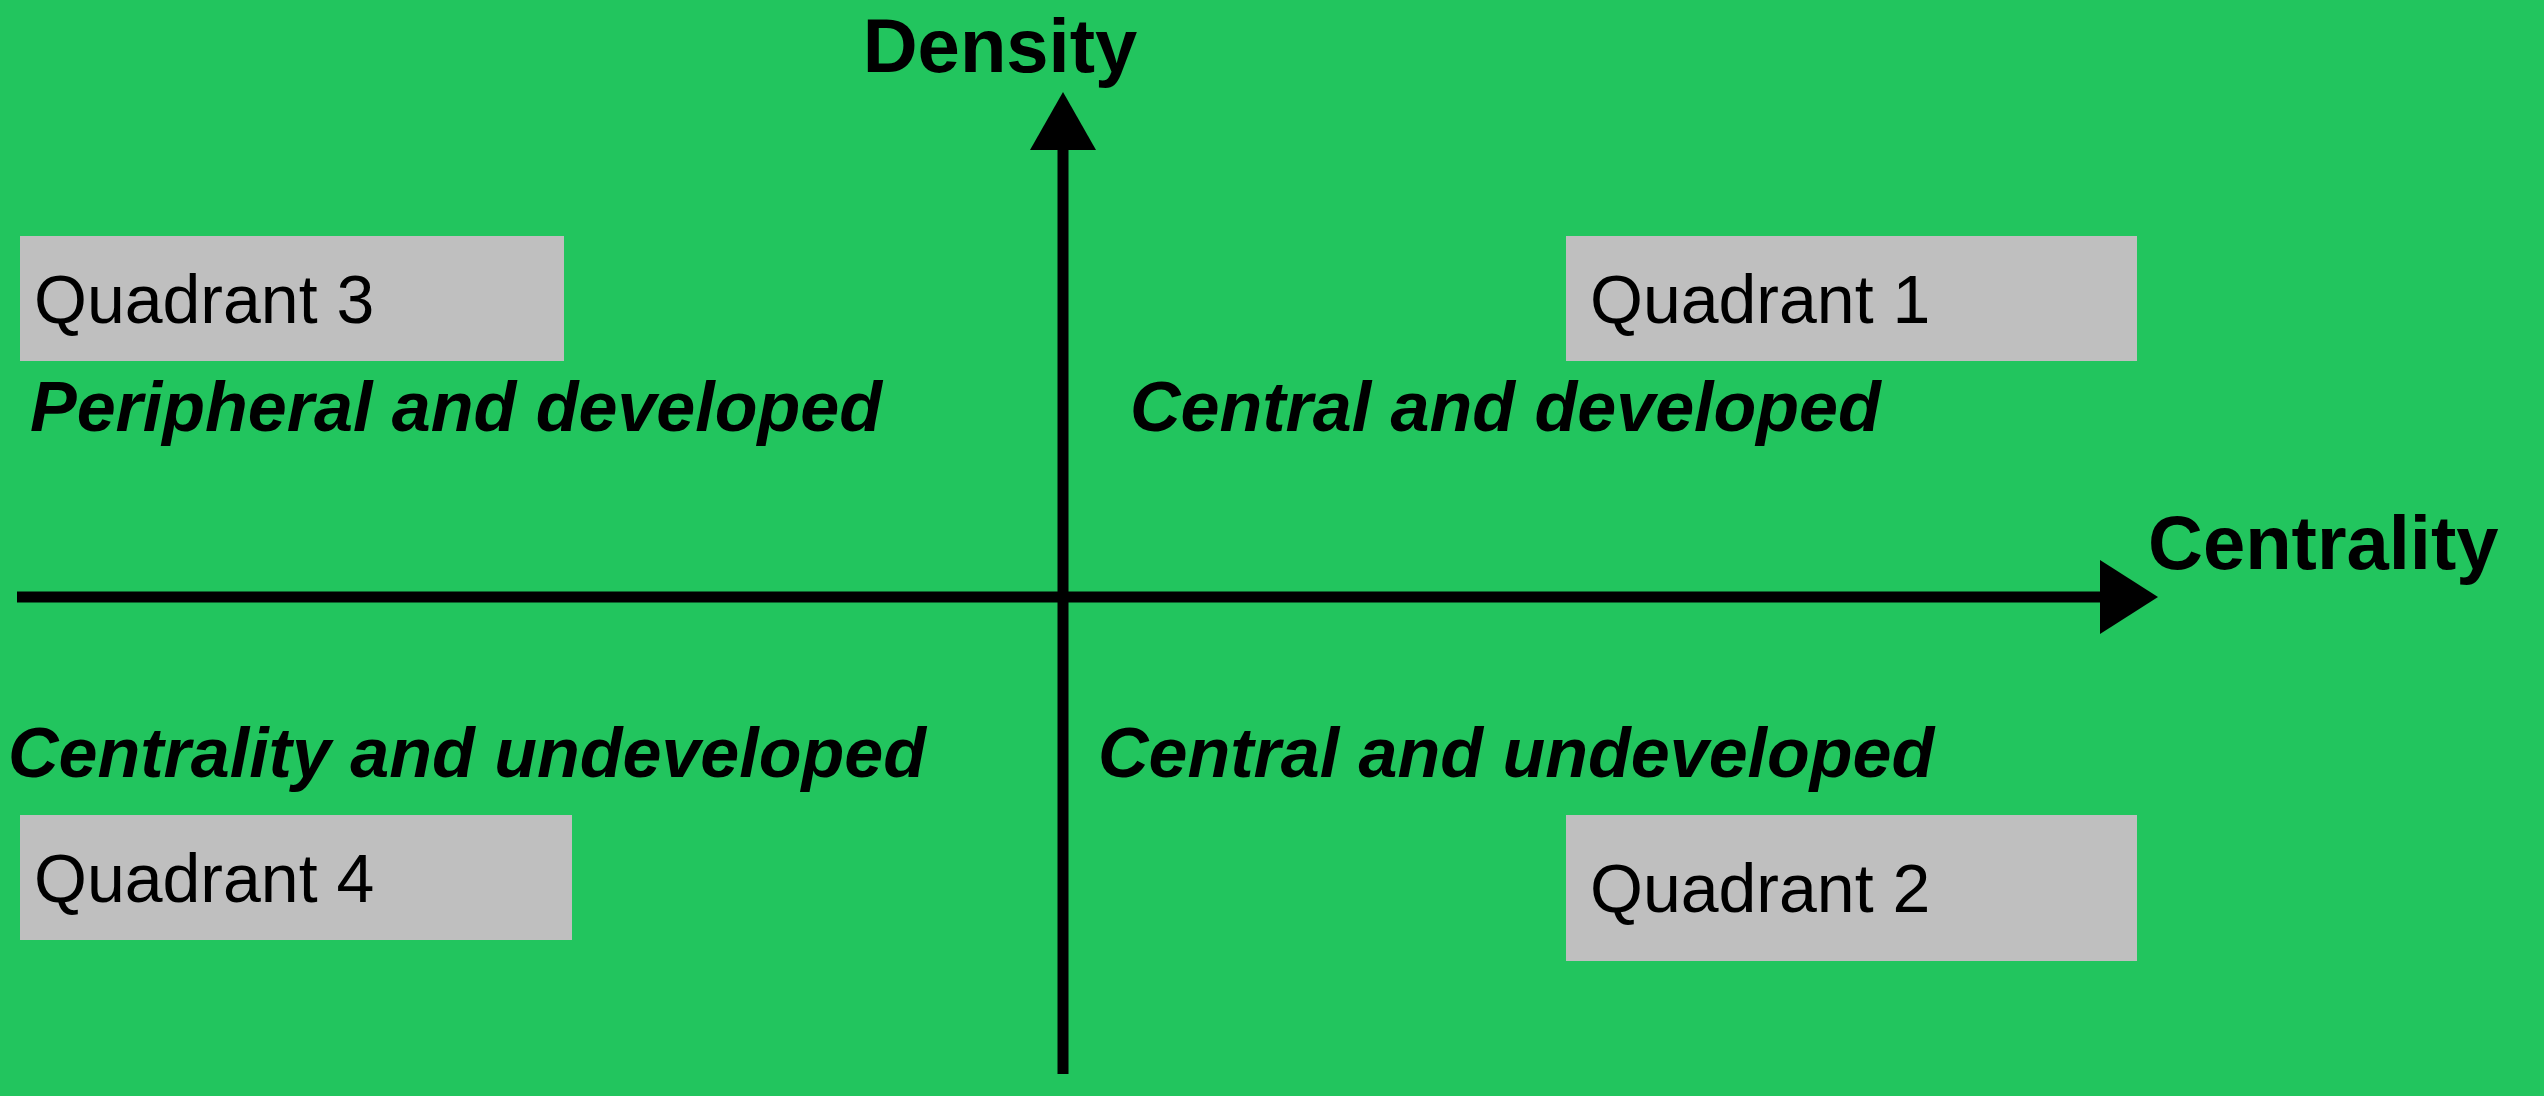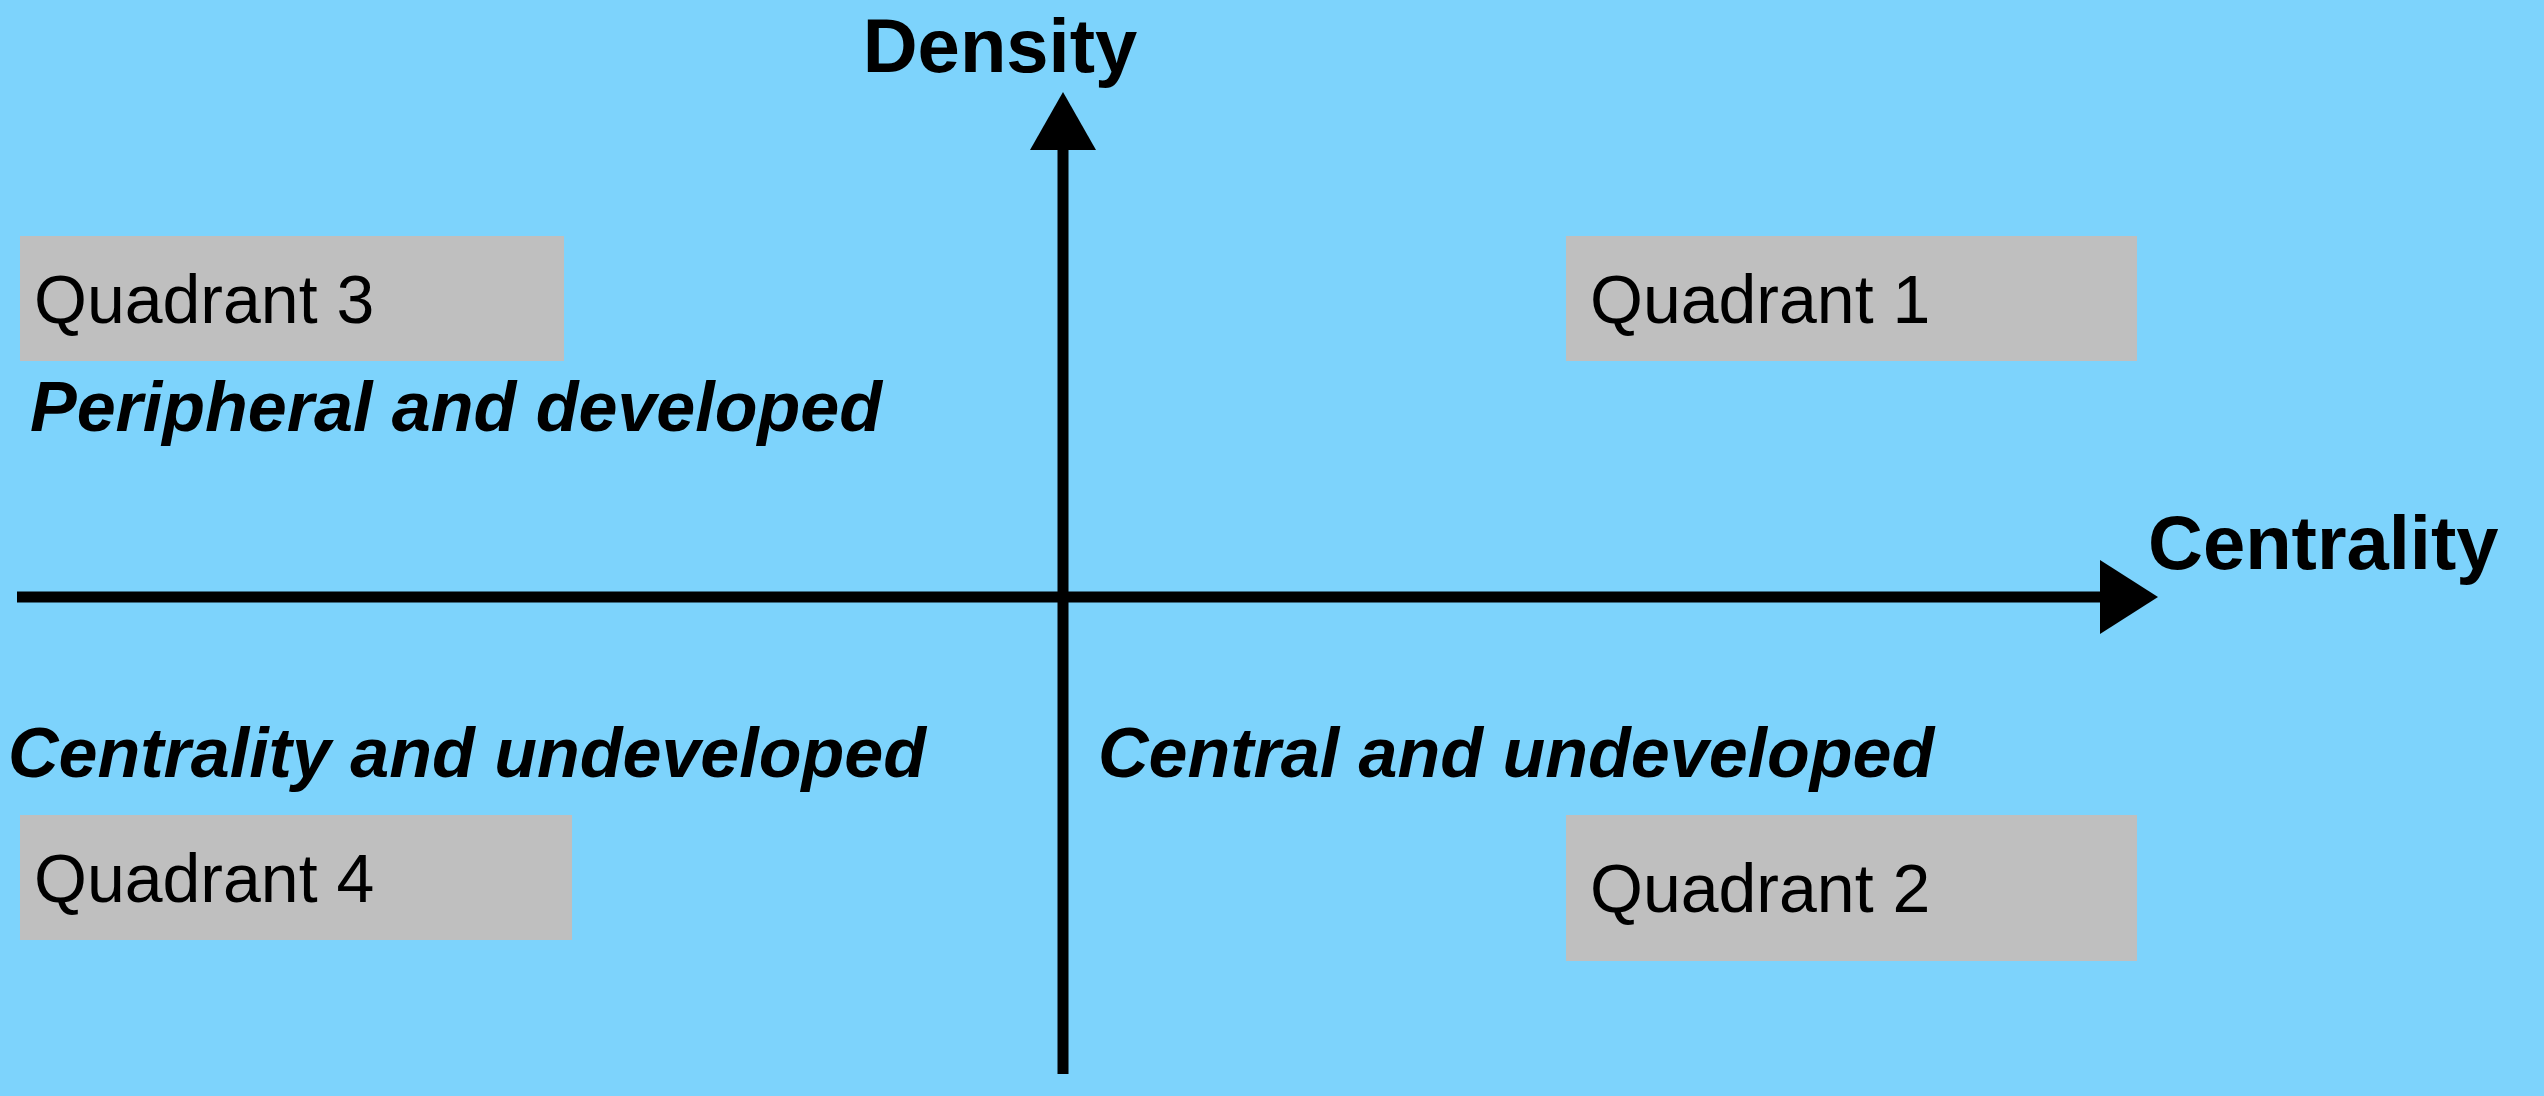--- a/index.html
+++ b/index.html
@@ -7,21 +7,21 @@
     padding: 0;
     background: #ffffff;
   }
   body {
     font-family: "Liberation Sans", sans-serif;
   }
   #canvas {
     position: relative;
     width: 2544px;
     height: 1096px;
-    background: #7dd3fc;
+    background: #22c55e;
     overflow: hidden;
   }
 
   
   .axis-svg {
     position: absolute;
     left: 0;
     top: 0;
     width: 2544px;
     height: 1096px;
@@ -103,20 +103,21 @@
   <div class="axis-title title-centrality">Centrality</div>
 
   <div class="chip chip-q3">
     <span class="chip-text">Quadrant 3</span>
   </div>
   <div class="descriptor desc-q3">Peripheral and developed</div>
 
   <div class="chip chip-q1">
     <span class="chip-text">Quadrant 1</span>
   </div>
+  <div class="descriptor desc-q1">Central and developed</div>
 
   <div class="descriptor desc-q4">Centrality and undeveloped</div>
   <div class="chip chip-q4">
     <span class="chip-text">Quadrant 4</span>
   </div>
 
   <div class="descriptor desc-q2">Central and undeveloped</div>
   <div class="chip chip-q2">
     <span class="chip-text">Quadrant 2</span>
   </div>

